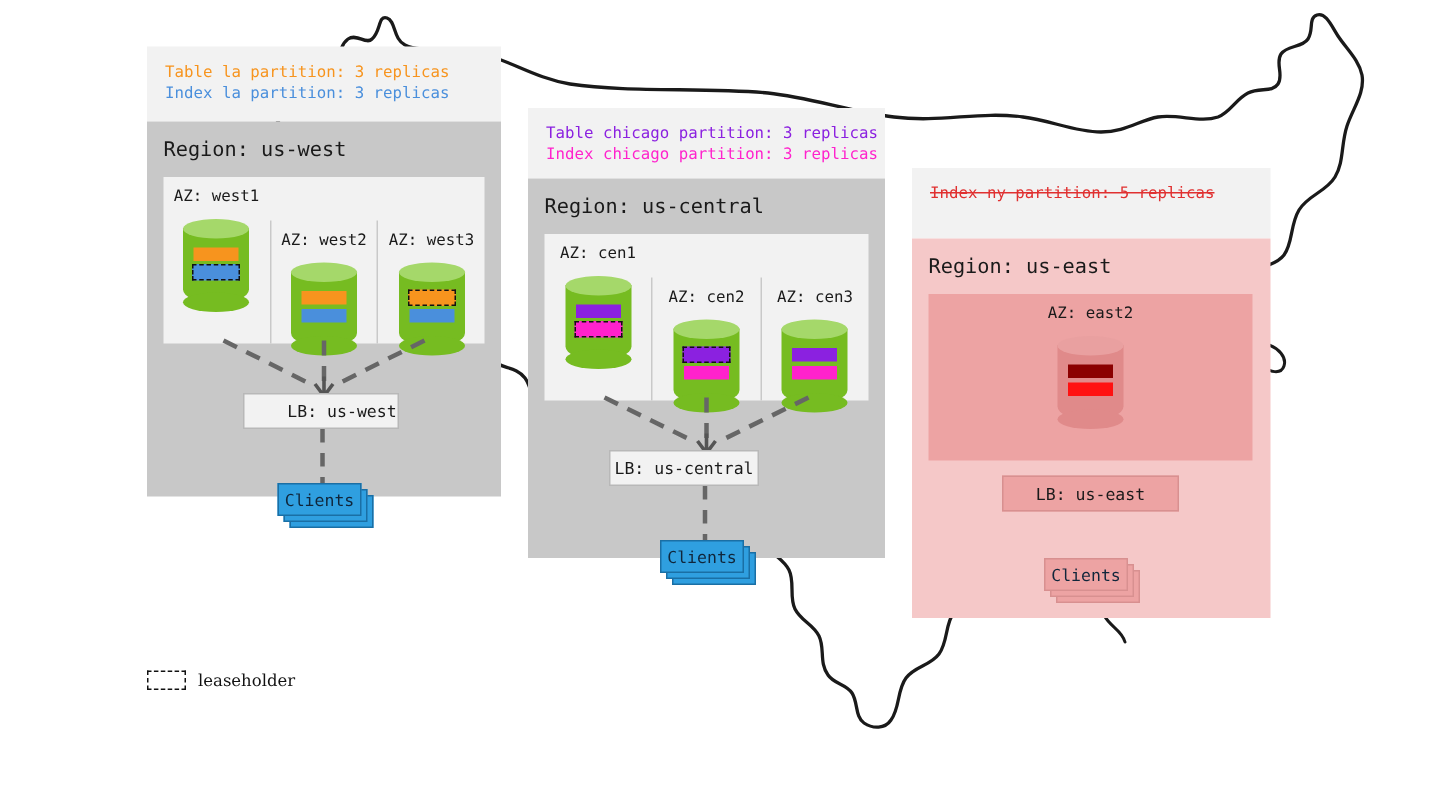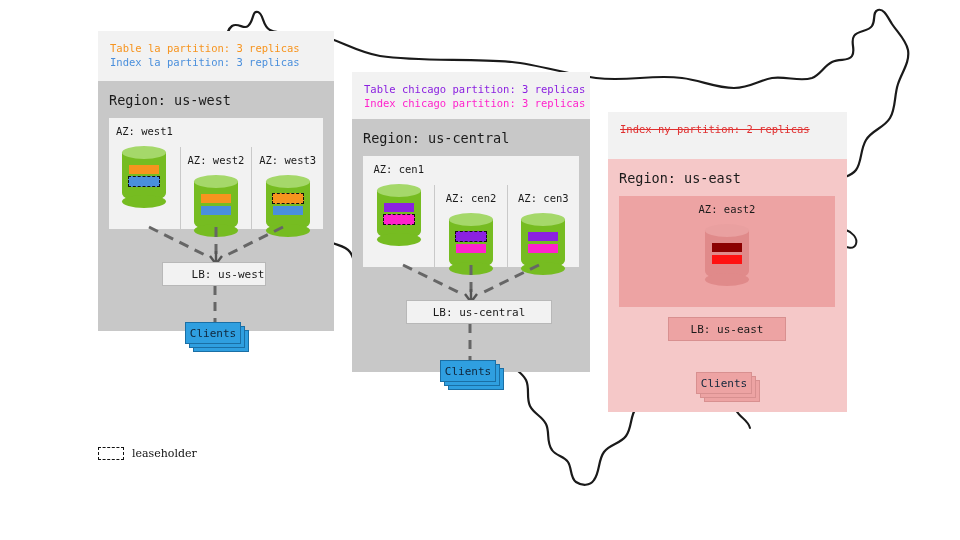--- a/index.html
+++ b/index.html
@@ -247,35 +247,35 @@
             <div class="bar b2" style="background:#ff22cc;"></div>
           </div>
         </div>
       </div>
       <svg class="conn" style="left:11px;top:140px;width:216px;height:52px;" viewBox="0 0 216 52">
         <path d="M40,6 L101,36" stroke="#666" stroke-width="3" stroke-dasharray="10,7" fill="none"></path>
         <path d="M108,6 L108,34" stroke="#666" stroke-width="3" stroke-dasharray="10,7" fill="none"></path>
         <path d="M176,6 L115,36" stroke="#666" stroke-width="3" stroke-dasharray="10,7" fill="none"></path>
         <path d="M108,30 L108,42 M102,35 L108,43 L114,35" stroke="#555" stroke-width="2.4" fill="none"></path>
       </svg>
-      <div class="lb" style="left:54px;top:181px;width:146px;height:24px;background:#f2f2f2;">LB: us-central</div>
+      <div class="lb" style="left:54px;top:181px;width:100px;height:24px;background:#f2f2f2;">LB: us-central</div>
       <svg class="conn" style="left:111px;top:205px;width:14px;height:38px;" viewBox="0 0 14 38">
         <path d="M7,0 L7,36" stroke="#666" stroke-width="3" stroke-dasharray="9,7" fill="none"></path>
       </svg>
       <div class="clients" style="left:88px;top:241px;">
         <div class="sh s3" style="background:#2f9fe0;border:1px solid #1a6fa5;"></div>
         <div class="sh s2" style="background:#2f9fe0;border:1px solid #1a6fa5;"></div>
         <div class="sh s1" style="background:#2f9fe0;border:1px solid #1a6fa5;">Clients</div>
       </div>
     </div>
   </div>
 
   <div class="cluster" style="left:608px;top:112px;width:239px;height:300px;">
     <div class="hdrbox" style="width:239px;height:47px;">
-      <div class="hdrline strike" style="color:#e03030;text-decoration-color:#e03030;">Index ny partition: 2 replicas</div>
+      <div class="hdrline strike" style="color:#e03030;text-decoration-color:#e03030;">Index ny partition: 5 replicas</div>
     </div>
     <div class="regionbox" style="left:0;top:47px;width:239px;height:253px;background:#f5c8c8;">
       <div class="region-title" style="left:11px;top:11px;">Region: us-east</div>
       <div class="azbox" style="left:11px;top:37px;width:216px;height:111px;background:#eda3a3;">
         <div class="az">
           <div class="az-label">AZ: east2</div>
           <div class="cyl">
             <div class="body" style="background:#e08a8a;"></div>
             <div class="bot" style="background:#e08a8a;"></div>
             <div class="top" style="background:#e9a0a0;"></div>

